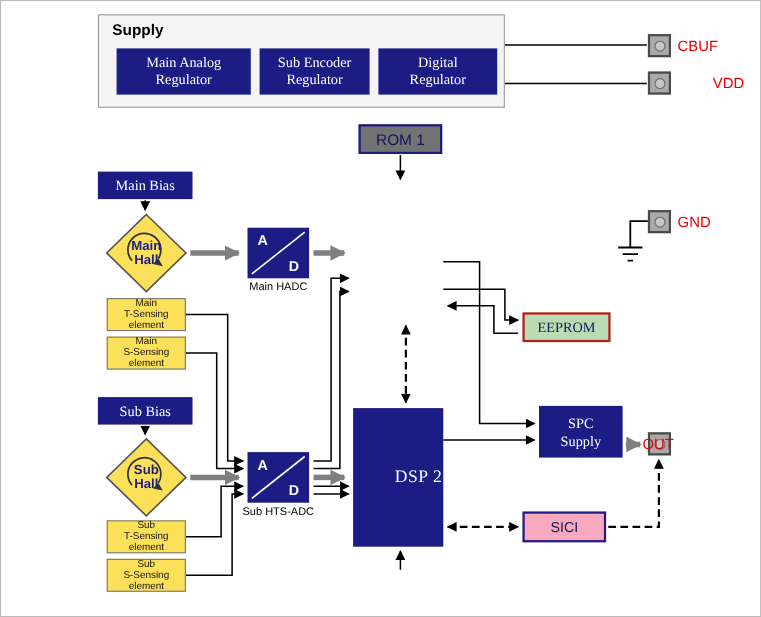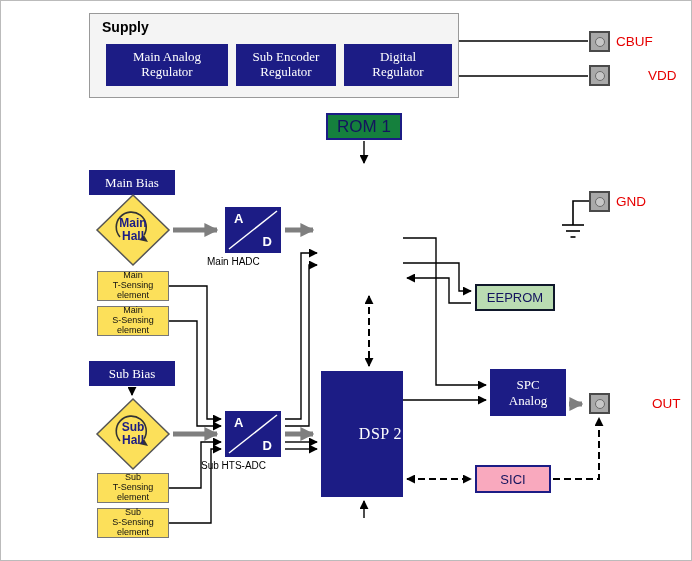--- a/index.html
+++ b/index.html
@@ -7,34 +7,34 @@
     position:relative;width:692px;height:561px;background:#ffffff;
     font-family:"Liberation Sans", sans-serif;overflow:hidden;
     border:1px solid #bbb;box-sizing:border-box;
   }
   .box{position:absolute;box-sizing:border-box;display:flex;align-items:center;justify-content:center;text-align:center;}
   .pre{white-space:pre-line;}
   .navy{background:#1c1c85;color:#ffffff;font-family:Liberation Serif, serif;}
   .supply-box{background:#f4f4f4;border:1.5px solid #999;}
   .supply-title{position:absolute;left:12px;top:5px;font-weight:bold;font-size:14px;color:#000;}
   .reg{font-size:13px;line-height:1.15;}
-  .lav{background:#15803d;border:2px solid #1c1c85;color:#14145e;font-size:17px;}
-  .green{background:#badcb2;border:2px solid #0f172a;color:#14145e;font-size:13px;}
+  .lav{background:#737373;border:2px solid #1c1c85;color:#14145e;font-size:14px;}
+  .green{background:#badcb2;border:2px solid #b91c1c;color:#14145e;font-size:13px;font-family:Liberation Serif, serif;}
   .pink{background:#f9a9be;border:2px solid #1c1c85;color:#14145e;font-size:13px;}
   .dsp{font-size:16px;letter-spacing:0.5px;}
   .bias{font-size:13px;}
   .sensing{background:#fce05a;border:1px solid #777;color:#111;font-size:9px;line-height:1.08;}
   .diamond{position:absolute;}
   .diamond-label{position:absolute;inset:0;display:flex;align-items:center;justify-content:center;
     text-align:center;font-size:12px;font-weight:bold;color:#1c1c85;line-height:1.05;}
   .adc{position:absolute;background:#1c1c85;}
   .adc .letter{position:absolute;color:#fff;font-size:13px;font-weight:bold;}
   .adc .letter-a{left:9px;top:4px;}
   .adc .letter-d{right:9px;bottom:4px;}
-  .adc-caption{position:absolute;font-size:10px;color:#000;text-align:left;}
+  .adc-caption{position:absolute;font-size:10px;color:#000;text-align:center;}
   .pad{position:absolute;width:21px;height:21px;background:#a9a9a9;border:2px solid #4a4a4a;
     box-sizing:border-box;display:flex;align-items:center;justify-content:center;}
   .pad .hole{width:10px;height:10px;border-radius:50%;background:#c7c7c7;border:1px solid#6a6a6a;box-sizing:border-box;}
   .pad-label{position:absolute;font-size:13.5px;color:#e60000;line-height:18px;}
   .wires{position:absolute;left:0;top:0;z-index:1;pointer-events:none;}
   .blk{z-index:2;}
   .thin{stroke:#000;stroke-width:1.4;fill:none;}
   .thick{stroke:#7f7f7f;stroke-width:5;fill:none;}
   .dash{stroke:#000;stroke-width:2;fill:none;stroke-dasharray:7 4;}
   .gndline{stroke:#000;stroke-width:1.6;fill:none;}
@@ -116,27 +116,27 @@
       <span class="hole"></span>
     </div>
   <div class="pad-label blk" style="left:615px;top:66px;margin-left:32px;">VDD</div>
   <div class="pad blk" style="left:588px;top:190px;">
       <span class="hole"></span>
     </div>
   <div class="pad-label blk" style="left:615px;top:192px;">GND</div>
   <div class="pad blk" style="left:588px;top:392px;">
       <span class="hole"></span>
     </div>
-  <div class="pad-label blk" style="left:651px;top:394px;">OUT</div>
+  <div class="pad-label blk" style="left:583px;top:394px;">OUT</div>
 
   <div class="box blk lav" style="left:325px;top:112px;width:76px;height:27px;">ROM 1</div>
 
   <div class="box blk navy dsp" style="left:320px;top:370px;width:82px;height:126px;padding-left:37px;">DSP 2</div>
 
-  <div class="box blk navy bias" style="left:88px;top:169px;width:86px;height:25px;">Main Bias</div>
+  <div class="box blk navy bias" style="left:88px;top:155px;width:86px;height:25px;">Main Bias</div>
   <div class="box blk navy bias" style="left:88px;top:360px;width:86px;height:25px;">Sub Bias</div>
 
   <div class="diamond blk" style="left:94px;top:192px;width:76px;height:74px;">
     <svg width="76" height="74" viewBox="0 0 76 74">
       <polygon points="38,2 74,37 38,72 2,37" fill="#fce05a" stroke="#555" stroke-width="1.5"></polygon>
       <path d="M 25 44 A 15 15 0 1 1 49 42" fill="none" stroke="#333" stroke-width="1.6"></path>
       <path d="M 49 42 l 4 7 l -9 -2 z" fill="#333"></path>
     </svg>
     <div class="diamond-label pre">Main
 Hall</div>
@@ -177,16 +177,16 @@
 element</div>
   <div class="box blk sensing pre" style="left:96px;top:472px;width:72px;height:30px;">Sub
 T-Sensing
 element</div>
   <div class="box blk sensing pre" style="left:96px;top:507px;width:72px;height:30px;">Sub
 S-Sensing
 element</div>
 
   <div class="box blk green" style="left:474px;top:283px;width:80px;height:27px;">EEPROM</div>
   <div class="box blk navy pre" style="left:489px;top:368px;width:76px;height:47px;font-size:13px;line-height:1.2;">SPC
-Analog</div>
+Supply</div>
   <div class="box blk pink" style="left:474px;top:464px;width:76px;height:28px;">SICI</div>
 
 </div>
 
 </body></html>

